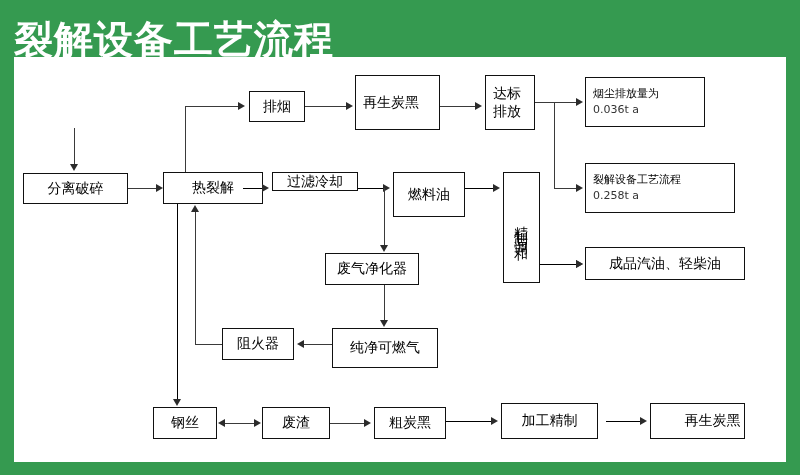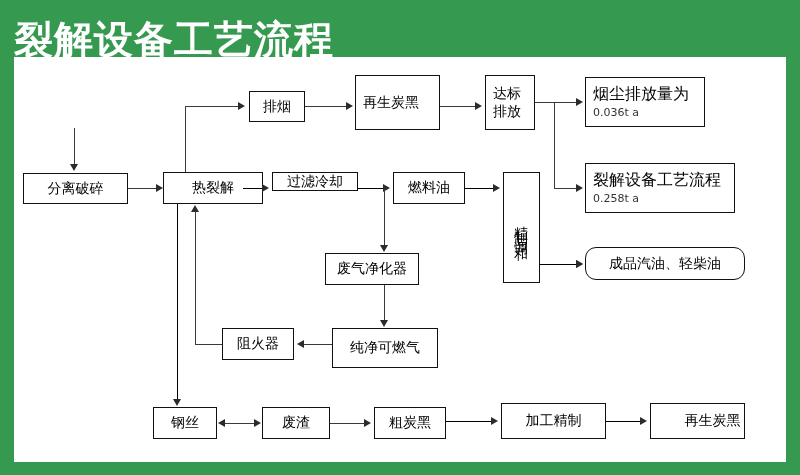--- a/index.html
+++ b/index.html
@@ -50,21 +50,21 @@
     font-family:"DejaVu Sans","Liberation Sans",sans-serif;
   }
   .node.left{justify-content:flex-start;padding-left:7px;text-align:left;}
   .node.vertical{
     writing-mode:vertical-rl;
     text-orientation:upright;
     letter-spacing:5px;
     line-height:1.0;
     justify-content:center;
   }
-  .node .big{display:block;font-size:16px;}
+  .node .big{display:block;font-size:11px;}
   .node .sub{display:block;font-size:11px;color:#333333;margin-top:2px;}
   .node.stack{flex-direction:column;align-items:flex-start;justify-content:center;padding-left:7px;text-align:left;}
 
   
   .ln{position:absolute;background:#3a3a3a;}
   .ln.h{height:1px;}
   .ln.v{width:1px;}
   .ln.dark{background:#000000;}
   .arw{position:absolute;width:0;height:0;}
   .arw.r{border-left:7px solid #2b2b2b;border-top:4.5px solid transparent;border-bottom:4.5px solid transparent;}
@@ -111,29 +111,29 @@
 
     <div class="node stack" style="left:571px;top:106px;width:150px;height:50px;">
       <span class="big">裂解设备工艺流程</span>
       <span class="sub">0.258t a</span>
     </div>
 
     <div class="node" style="left:258px;top:115px;width:86px;height:19px;">
       <span>过滤冷却</span>
     </div>
 
-    <div class="node" style="left:379px;top:115px;width:72px;height:32px;">
+    <div class="node" style="left:379px;top:115px;width:72px;height:45px;">
       <span>燃料油</span>
     </div>
 
     <div class="node vertical" style="left:489px;top:115px;width:37px;height:111px;">
       <span>精制与调和</span>
     </div>
 
-    <div class="node" style="left:571px;top:190px;width:160px;height:33px;border-radius:11px;">
+    <div class="node" style="left:571px;top:190px;width:160px;height:33px;">
       <span>成品汽油、轻柴油</span>
     </div>
 
     <div class="node" style="left:311px;top:196px;width:94px;height:32px;">
       <span>废气净化器</span>
     </div>
 
     <div class="node" style="left:318px;top:271px;width:106px;height:40px;">
       <span>纯净可燃气</span>
     </div>
@@ -147,21 +147,21 @@
     </div>
 
     <div class="node" style="left:248px;top:350px;width:68px;height:32px;">
       <span>废渣</span>
     </div>
 
     <div class="node" style="left:360px;top:350px;width:72px;height:32px;">
       <span>粗炭黑</span>
     </div>
 
-    <div class="node" style="left:487px;top:346px;width:105px;height:36px;text-align:right;">
+    <div class="node" style="left:487px;top:346px;width:97px;height:36px;text-align:right;">
       <span>加工精制</span>
     </div>
 
     <div class="node" style="left:636px;top:346px;width:95px;height:36px;padding-left:30px;">
       <span>再生炭黑</span>
     </div>
 
     <div class="ln v" style="left:60px;top:71px;height:36px;"></div>
     <div class="arw d" style="left:55.5px;top:107px;"></div>
 

